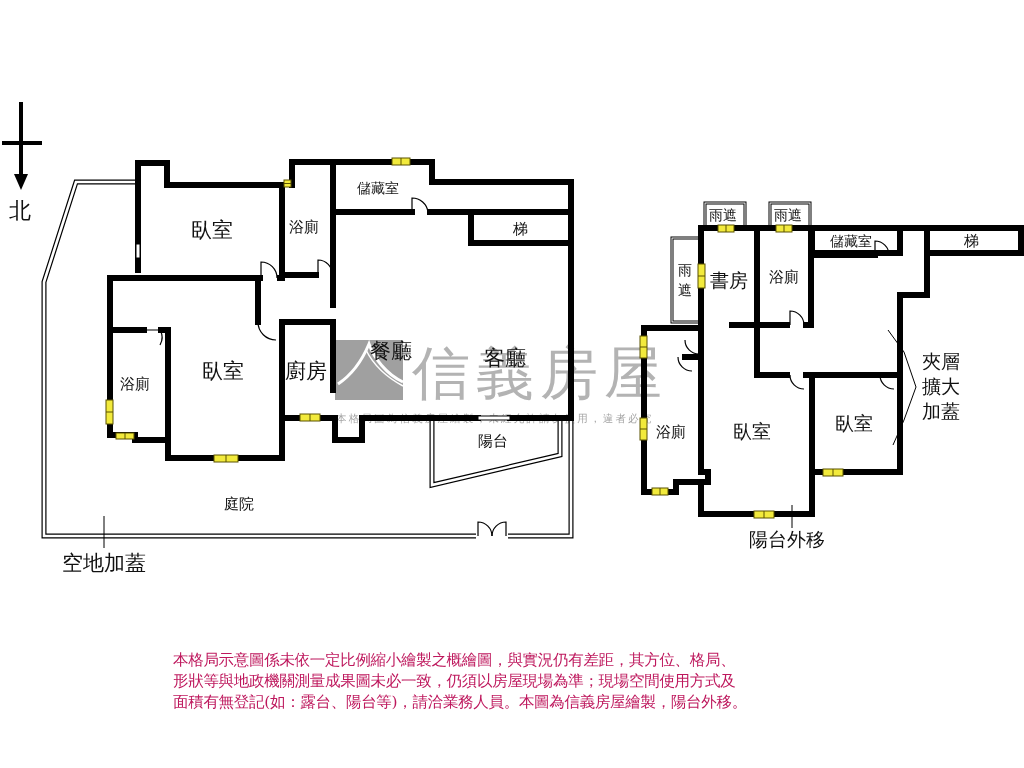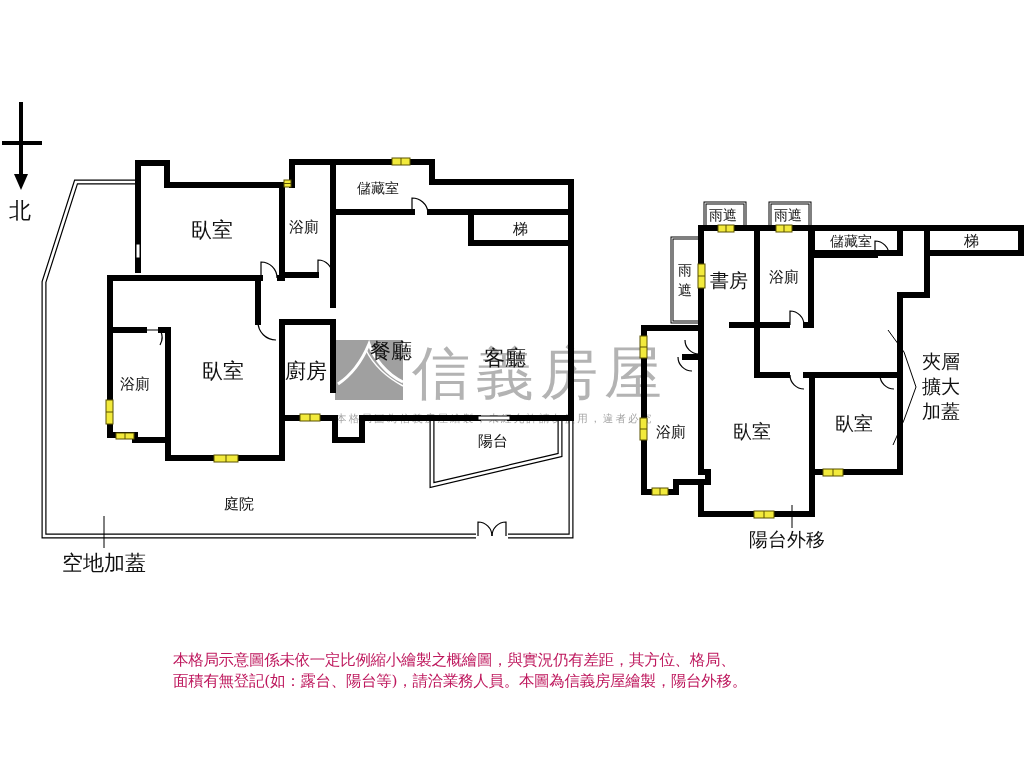--- a/index.html
+++ b/index.html
@@ -199,14 +199,15 @@
       <text class="lbl" x="922" y="418" font-size="19">加蓋</text>
     </g>
 
     <line class="thin" x1="792" y1="505" x2="792" y2="528"></line>
     <text class="lbl" x="749" y="546" font-size="19">陽台外移</text>
   </g>
 </svg>
 
 <div class="note">
   <div>本格局示意圖係未依一定比例縮小繪製之概繪圖，與實況仍有差距，其方位、格局、</div>
+  <div>形狀等與地政機關測量成果圖未必一致，仍須以房屋現場為準；現場空間使用方式及</div>
   <div>面積有無登記(如：露台、陽台等)，請洽業務人員。本圖為信義房屋繪製，陽台外移。</div>
 </div>
 
 </body></html>

